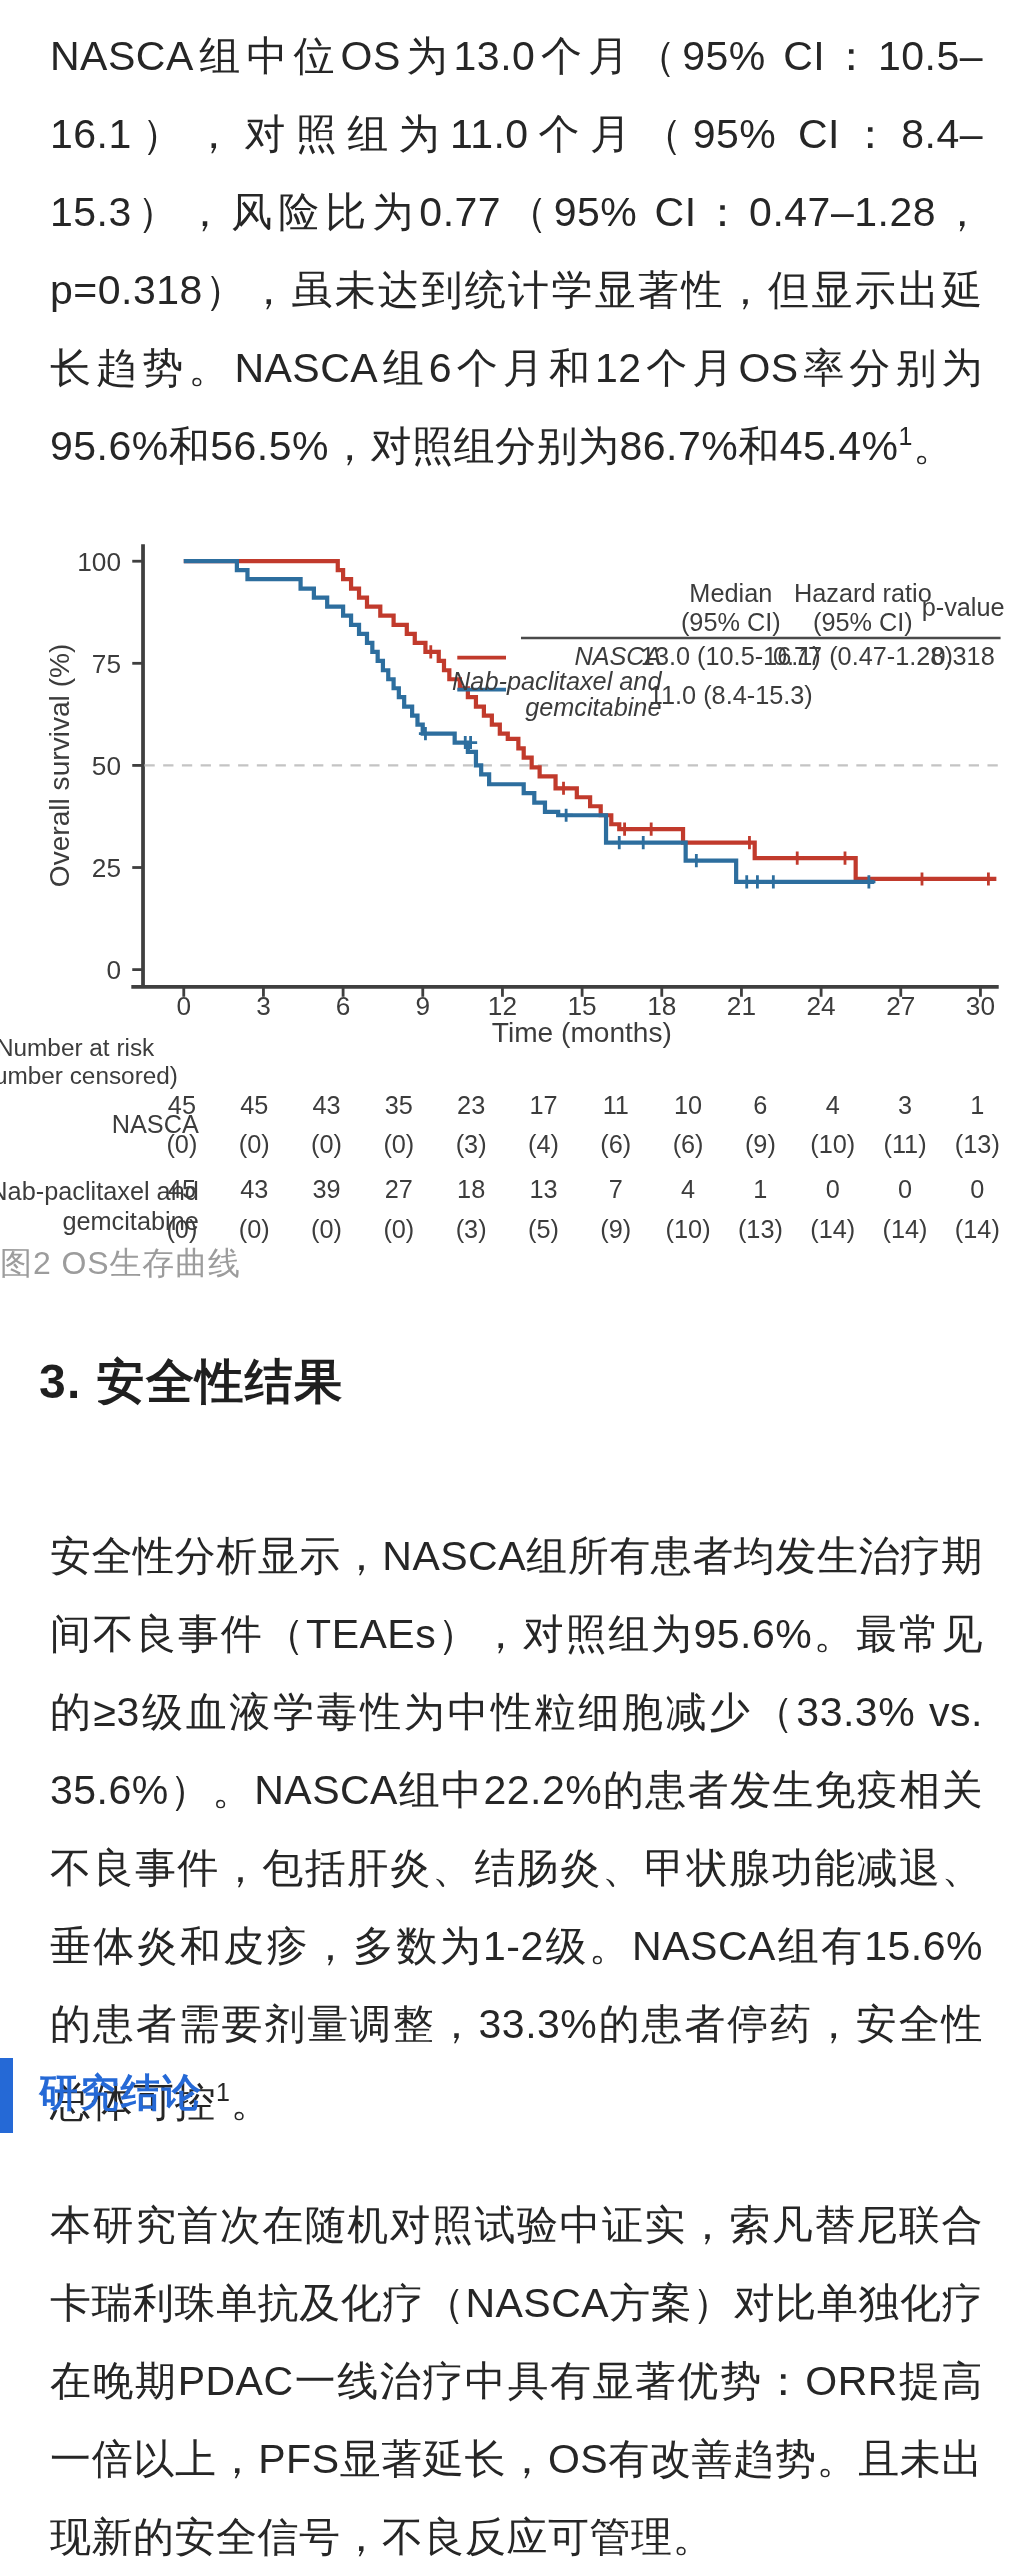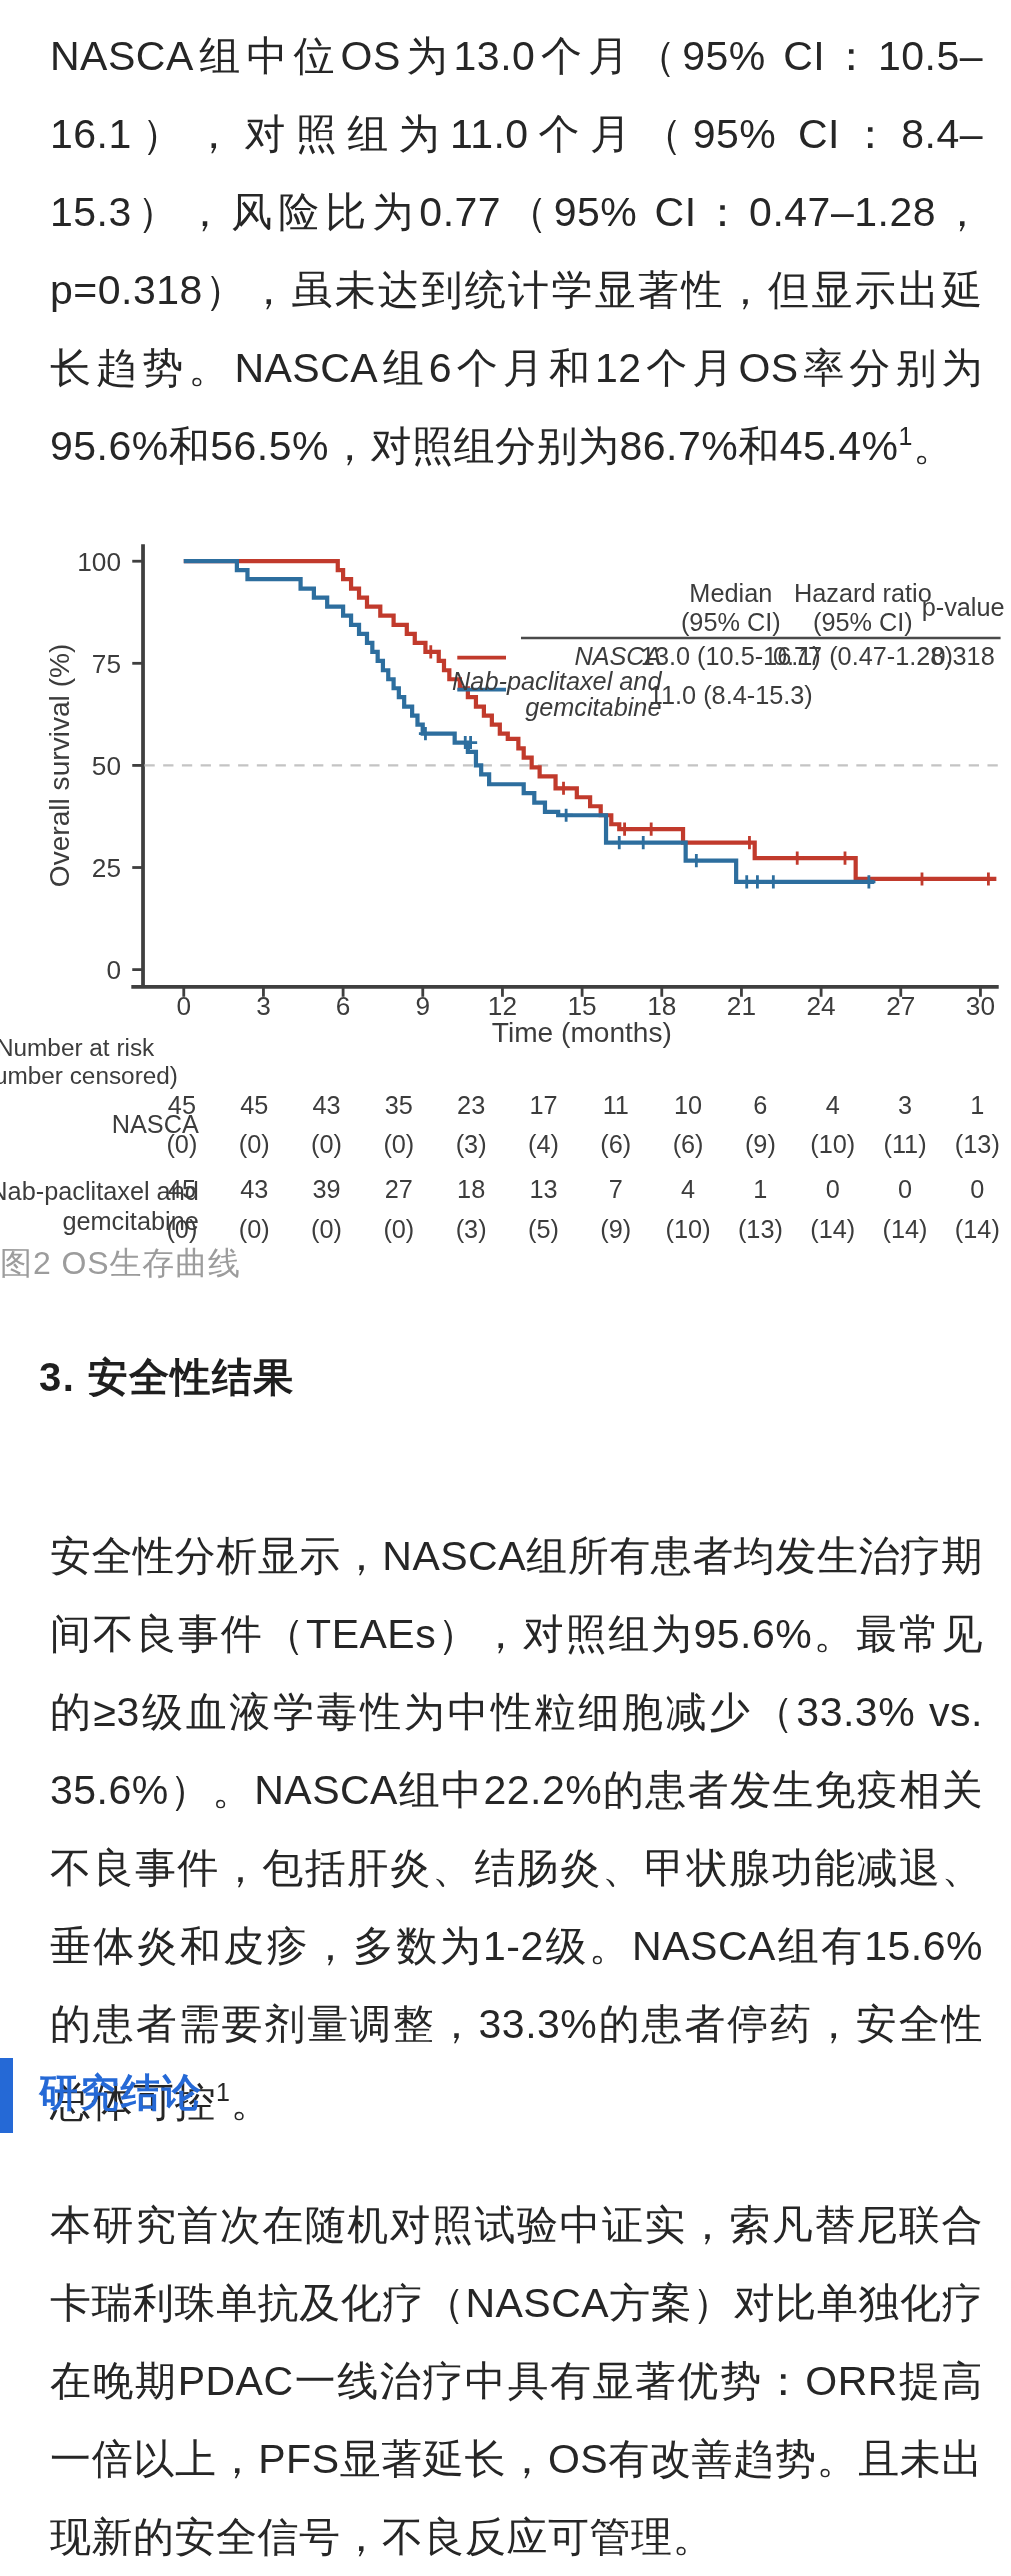--- a/index.html
+++ b/index.html
@@ -17,21 +17,21 @@
   #p-safety{top:1506px}
   #p-conclusion{top:2175px}
   sup.fn{font-size:25px;line-height:0;vertical-align:super}
   #fig-svg{position:absolute;top:520px;left:0;width:1012px;height:740px;display:block}
   #caption{
     position:absolute;top:1242px;left:0;width:1012px;margin:0;
     text-align:left;font-size:32px;color:#9c9c9c;letter-spacing:0.9px;
   }
   #h-safety{
     position:absolute;top:1350px;left:39px;margin:0;
-    font-size:40px;font-weight:700;color:#1f1f1f;letter-spacing:1.4px;
+    font-size:48px;font-weight:700;color:#1f1f1f;letter-spacing:1.4px;
   }
   #conc-bar{position:absolute;left:0;top:2058px;width:13px;height:75px}
   #h-conclusion{
     position:absolute;top:2066px;left:39px;margin:0;
     font-size:39px;font-weight:700;letter-spacing:1.9px;
   }
   svg text{font-family:"Liberation Sans",sans-serif}
   figure{margin:0}
 </style>
 </head>

